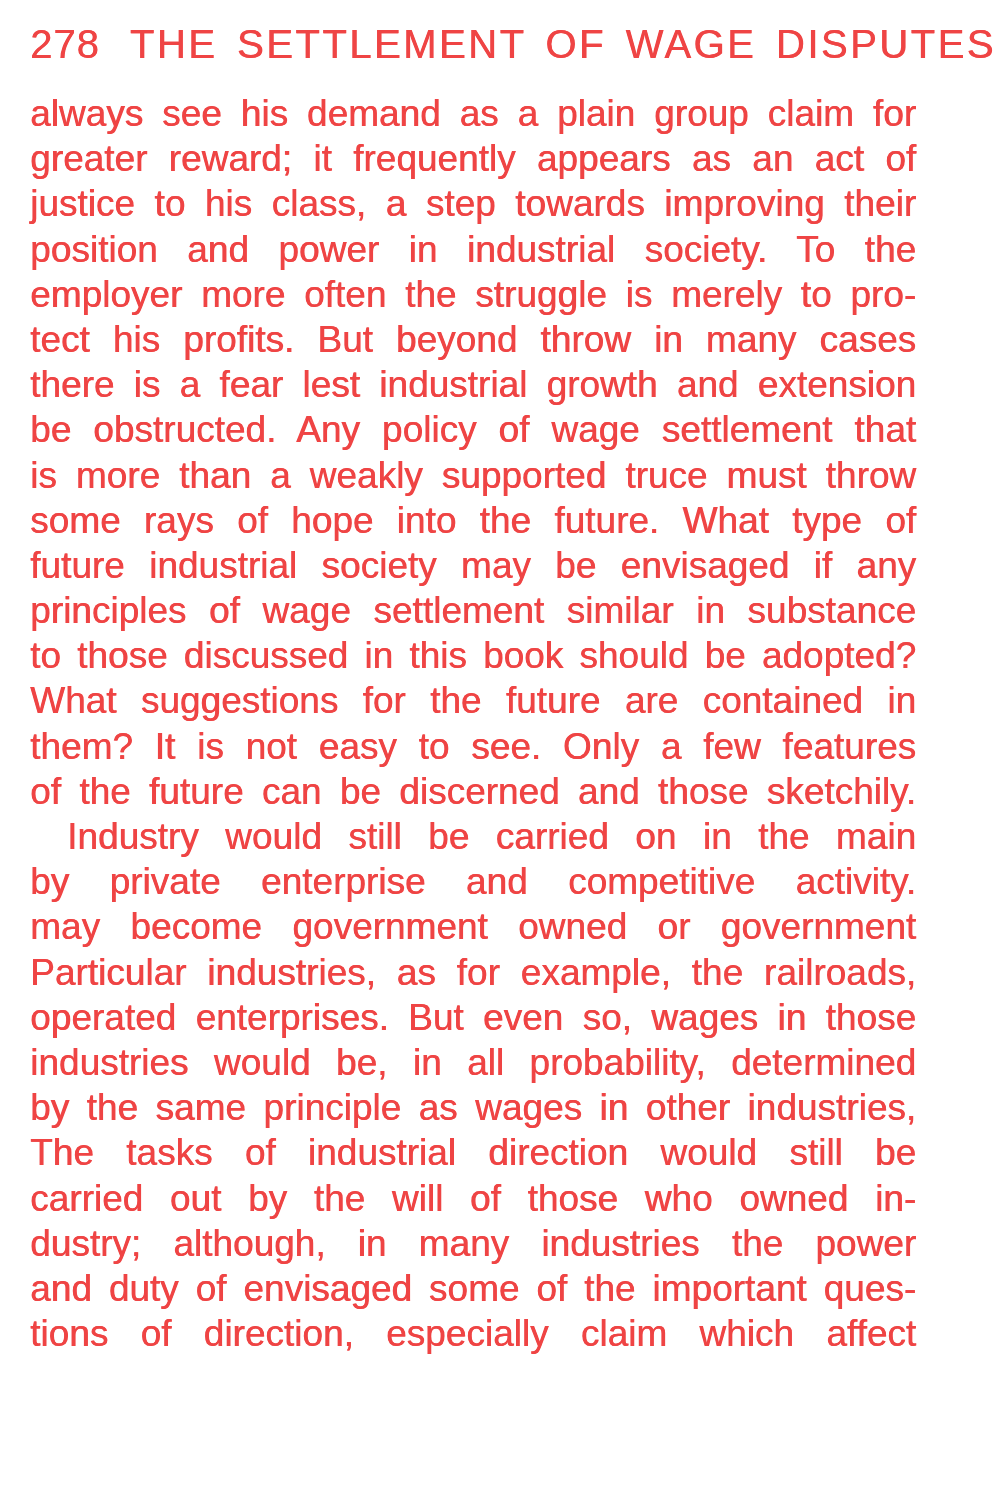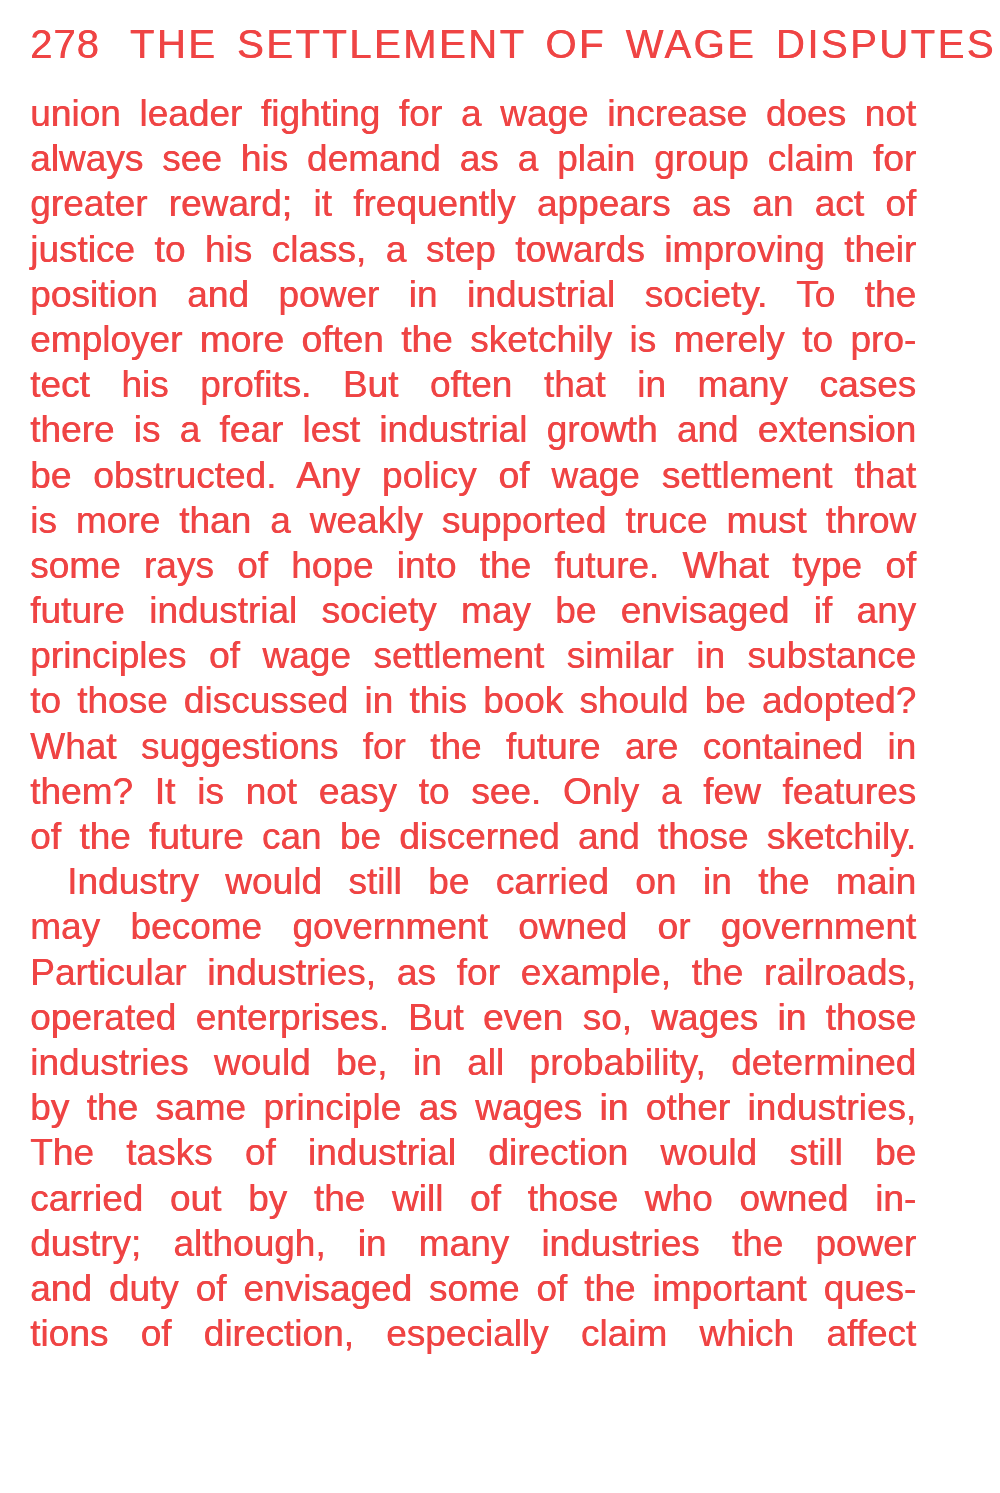--- a/index.html
+++ b/index.html
@@ -61,38 +61,38 @@
 
 <div class="page">
   <div class="content">
 
     <div class="running-head">
       <span class="pagenum">278</span>
       <span class="title">THE SETTLEMENT OF WAGE DISPUTES</span>
     </div>
 
     <div class="body-text">
-      <div class="tline">union leader fighting for a wage increase does not</div>
       <div class="tline">always see his demand as a plain group claim for</div>
       <div class="tline">greater reward; it frequently appears as an act of</div>
       <div class="tline">justice to his class, a step towards improving their</div>
       <div class="tline">position and power in industrial society. To the</div>
-      <div class="tline">employer more often the sketchily is merely to pro-</div>
-      <div class="tline">tect his profits. But often that in many cases</div>
+      <div class="tline">employer more often the struggle is merely to pro-</div>
+      <div class="tline">tect his profits. But beyond throw in many cases</div>
       <div class="tline">there is a fear lest industrial growth and extension</div>
       <div class="tline">be obstructed. Any policy of wage settlement that</div>
       <div class="tline">is more than a weakly supported truce must throw</div>
       <div class="tline">some rays of hope into the future. What type of</div>
       <div class="tline">future industrial society may be envisaged if any</div>
       <div class="tline">principles of wage settlement similar in substance</div>
       <div class="tline">to those discussed in this book should be adopted?</div>
       <div class="tline">What suggestions for the future are contained in</div>
       <div class="tline">them? It is not easy to see. Only a few features</div>
       <div class="tline">of the future can be discerned and those sketchily.</div>
       <div class="tline indent">Industry would still be carried on in the main</div>
+      <div class="tline">by private enterprise and competitive activity.</div>
       <div class="tline">may become government owned or government</div>
       <div class="tline">Particular industries, as for example, the railroads,</div>
       <div class="tline">operated enterprises. But even so, wages in those</div>
       <div class="tline">industries would be, in all probability, determined</div>
       <div class="tline">by the same principle as wages in other industries,</div>
       <div class="tline">The tasks of industrial direction would still be</div>
       <div class="tline">carried out by the will of those who owned in-</div>
       <div class="tline">dustry; although, in many industries the power</div>
       <div class="tline">and duty of envisaged some of the important ques-</div>
       <div class="tline">tions of direction, especially claim which affect</div>

